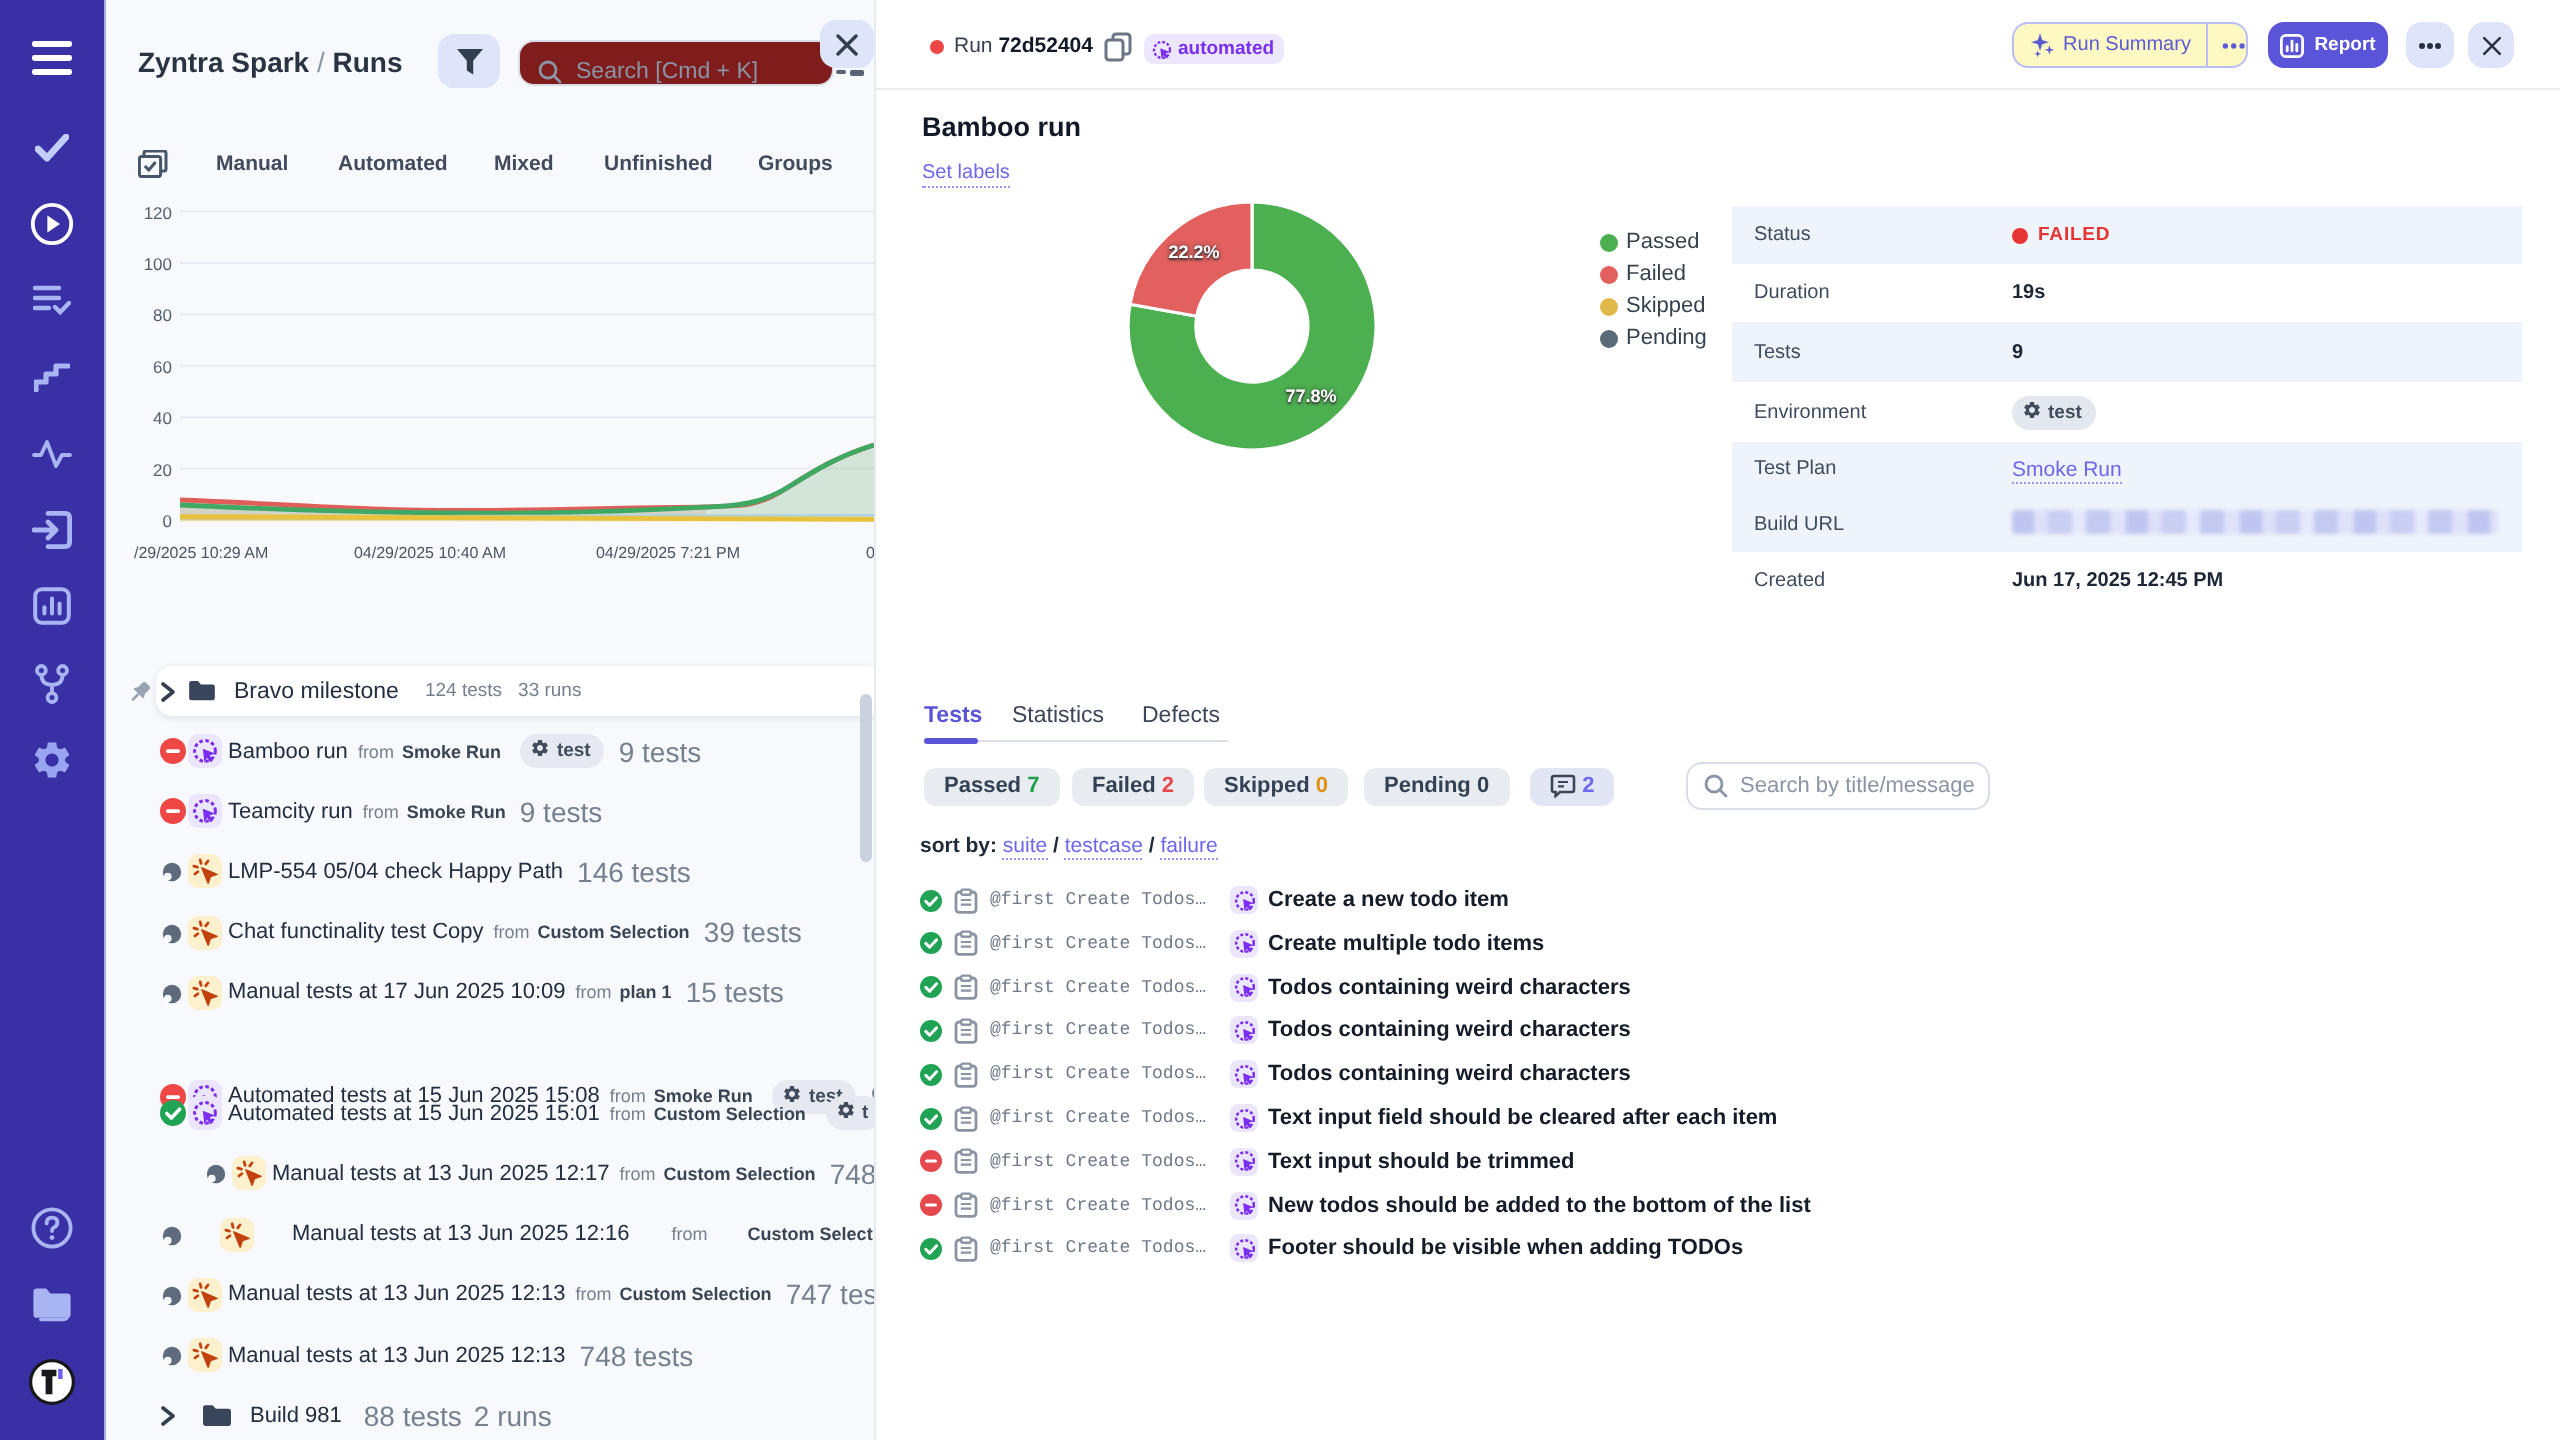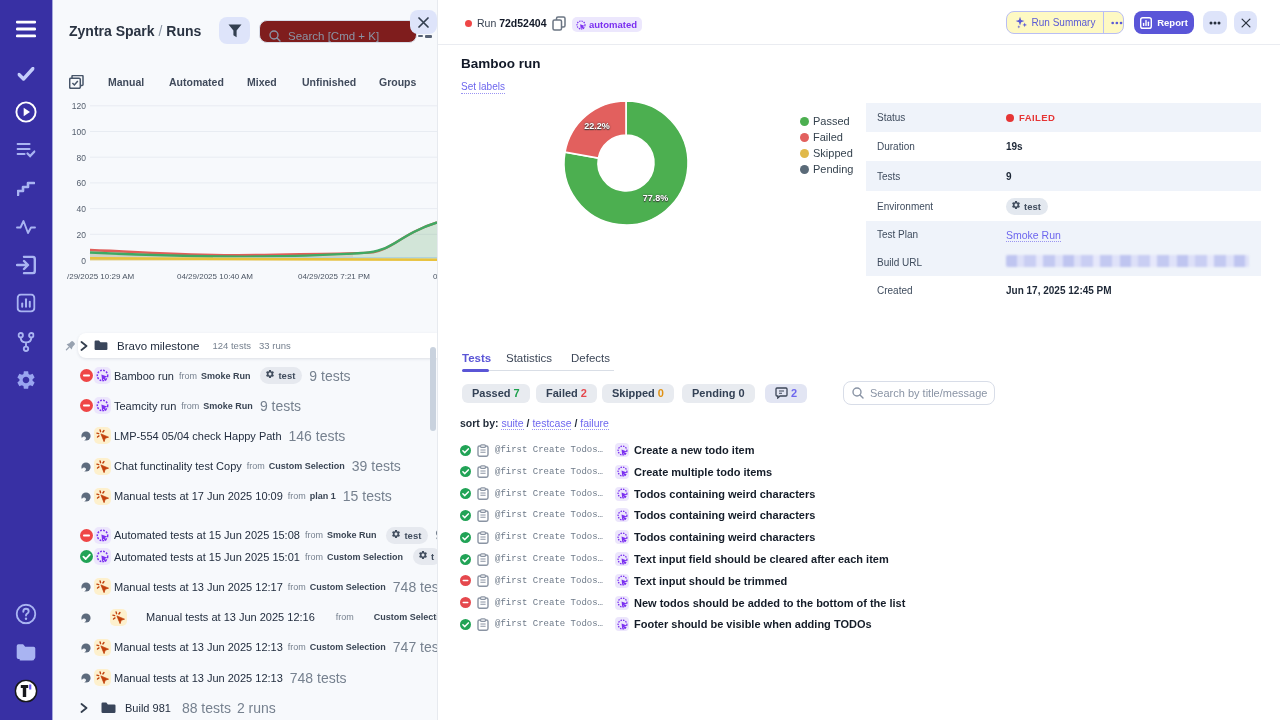--- a/index.html
+++ b/index.html
@@ -289,21 +289,21 @@
             <path d="M8.6 1.6 L7.4 3.2"></path>
             <path d="M1.6 8.6 L3.2 7.4"></path>
           </g>
         </svg>
       </div>
     <span class="rt">Manual tests at 17 Jun 2025 10:09</span>
       <span class="rfrom">from</span>
       <span class="rsrc">plan 1</span>
     <span class="rtests">15 tests</span>
   </div>
-  <div class="row" style="top:520px;">
+  <div class="row" style="top:533px;">
     <svg class="st" viewBox="0 0 13 13">
         <circle cx="6.5" cy="6.5" r="6.5" fill="#ef4646"></circle>
         <rect x="3" y="5.6" width="7" height="1.9" rx="0.9" fill="#fff"></rect>
       </svg>
     <div class="ticon auto-bg">
         <svg width="13" height="13" viewBox="0 0 14 14">
           <circle cx="7" cy="7" r="5.6" fill="none" stroke="#7a2ff0" stroke-width="1.6" stroke-dasharray="1.9 1.4"></circle>
           <path d="M5.8 5.8 l6.6 2.6 -2.9 1 2 2.4 -1.4 1.2 -2-2.4 -1.4 2.7 Z" fill="#7a2ff0"></path>
         </svg>
       </div>
@@ -326,21 +326,21 @@
           <path d="M5.8 5.8 l6.6 2.6 -2.9 1 2 2.4 -1.4 1.2 -2-2.4 -1.4 2.7 Z" fill="#7a2ff0"></path>
         </svg>
       </div>
     <span class="rt">Automated tests at 15 Jun 2025 15:01</span>
       <span class="rfrom">from</span>
       <span class="rsrc">Custom Selection</span>
     <span class="chip" style="margin-left:10px;"><svg width="10" height="10" viewBox="0 0 24 24">
           <path fill="#414d5e" d="M19.14 12.94c.04-.3.06-.61.06-.94 0-.32-.02-.64-.07-.94l2.03-1.58c.18-.14.23-.41.12-.61l-1.92-3.32c-.12-.22-.37-.29-.59-.22l-2.39.96c-.5-.38-1.03-.7-1.62-.94l-.36-2.54c-.04-.24-.24-.41-.48-.41h-3.84c-.24 0-.43.17-.47.41l-.36 2.54c-.59.24-1.13.57-1.62.94l-2.39-.96c-.22-.08-.47 0-.59.22L2.74 8.87c-.12.21-.08.47.12.61l2.03 1.58c-.05.3-.09.63-.09.94s.02.64.07.94l-2.03 1.58c-.18.14-.23.41-.12.61l1.92 3.32c.12.22.37.29.59.22l2.39-.96c.5.38 1.03.7 1.62.94l.36 2.54c.05.24.24.41.48.41h3.84c.24 0 .44-.17.47-.41l.36-2.54c.59-.24 1.13-.56 1.62-.94l2.39.96c.22.08.47 0 .59-.22l1.92-3.32c.12-.22.07-.47-.12-.61l-2.01-1.58zM12 15.6c-1.98 0-3.6-1.62-3.6-3.6s1.62-3.6 3.6-3.6 3.6 1.62 3.6 3.6-1.62 3.6-3.6 3.6z"></path>
         </svg>t</span>
   </div>
-  <div class="row" style="top:571.9px;">
+  <div class="row" style="top:571.9px;padding-left:22px;">
     <svg class="st" viewBox="0 0 13 13">
         <circle cx="6" cy="7" r="4.6" fill="#5d6b7d"></circle>
         <circle cx="3.9" cy="9.3" r="1.9" fill="#fff"></circle>
         <circle cx="4.4" cy="8.8" r="1.1" fill="#eef2f6"></circle>
       </svg>
     <div class="ticon man-bg">
         <svg width="13" height="13" viewBox="0 0 14 14">
           <path d="M5.3 5.3 L8.7 13.6 L9.9 10 L13.5 8.8 Z" fill="#c2410c" stroke="#c2410c" stroke-width="0.8" stroke-linejoin="round"></path>
           <g stroke="#c2410c" stroke-width="1.5" stroke-linecap="round" fill="none">
             <path d="M4.4 1 L4.9 2.9"></path>

